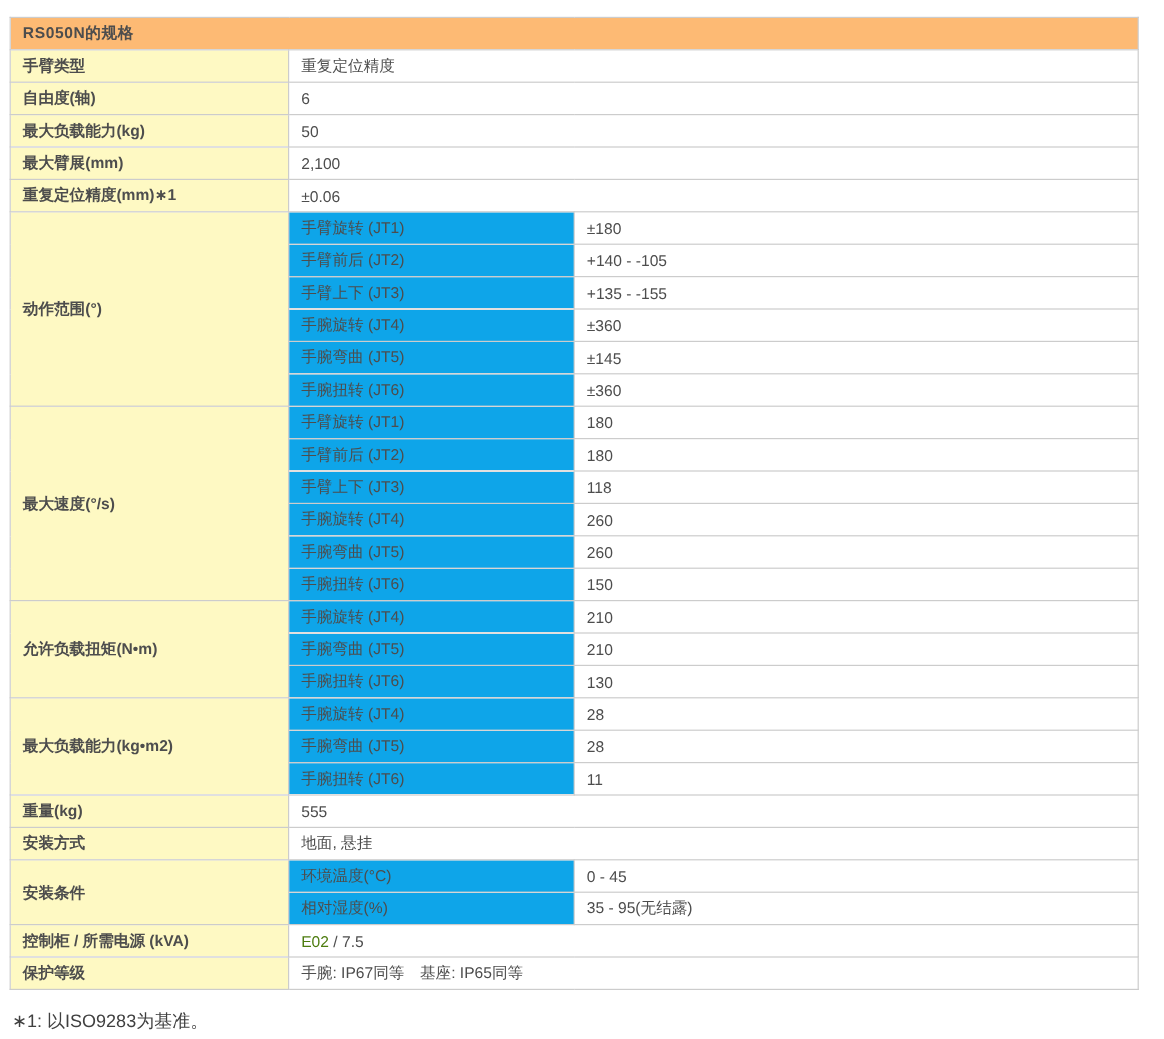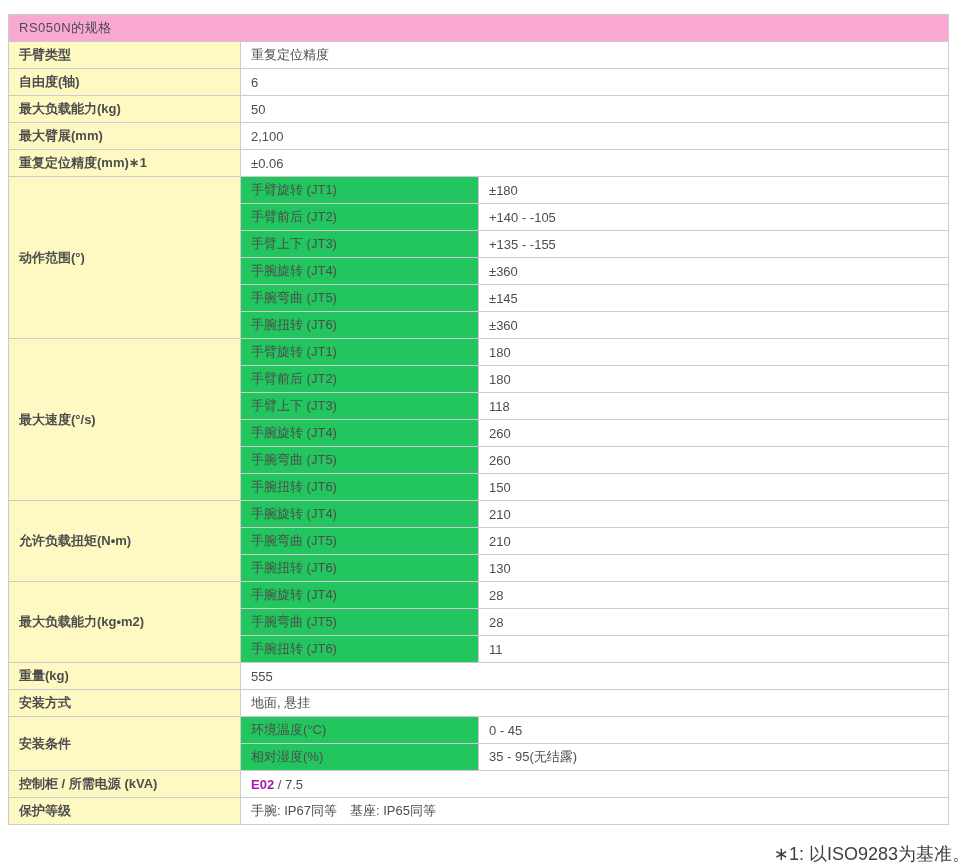--- a/index.html
+++ b/index.html
@@ -30,47 +30,45 @@
     height: 26px;
     padding: 0 8px 0 10px;
     font-size: 13px;
     color: #4d4d4d;
     vertical-align: middle;
     text-align: left;
     overflow: hidden;
     white-space: nowrap;
   }
   th.hdr {
-    background: #f9a8d4;
+    background: #fdba74;
     color: #ffffff;
-    font-weight: normal;
+    font-weight: bold;
     text-align: center;
     height: 22px;
     font-size: 13px;
     letter-spacing: 0.5px;
     margin-top: 40px;
   }
   td.lbl {
     background: #fef9c3;
     font-weight: bold;
     color: #4a4a4a;
   }
-  td.sub { background: #22c55e; }
+  td.sub { background: #0ea5e9; }
   td.val { background: #ffffff; }
   a.red-link {
-    color: #a21caf;
+    color: #4d7c0f;
     text-decoration: none;
     cursor: pointer;
-    font-weight: bold;
   }
   .footnote {
     margin: 17px 0 0 10px;
-    font-size: 18px;
+    font-size: 15px;
     color: #404040;
-    text-align: right;
   }
 </style>
 </head>
 <body>
 
 <div class="page">
 
   <table class="spec">
     <colgroup>
         <col class="c1">

